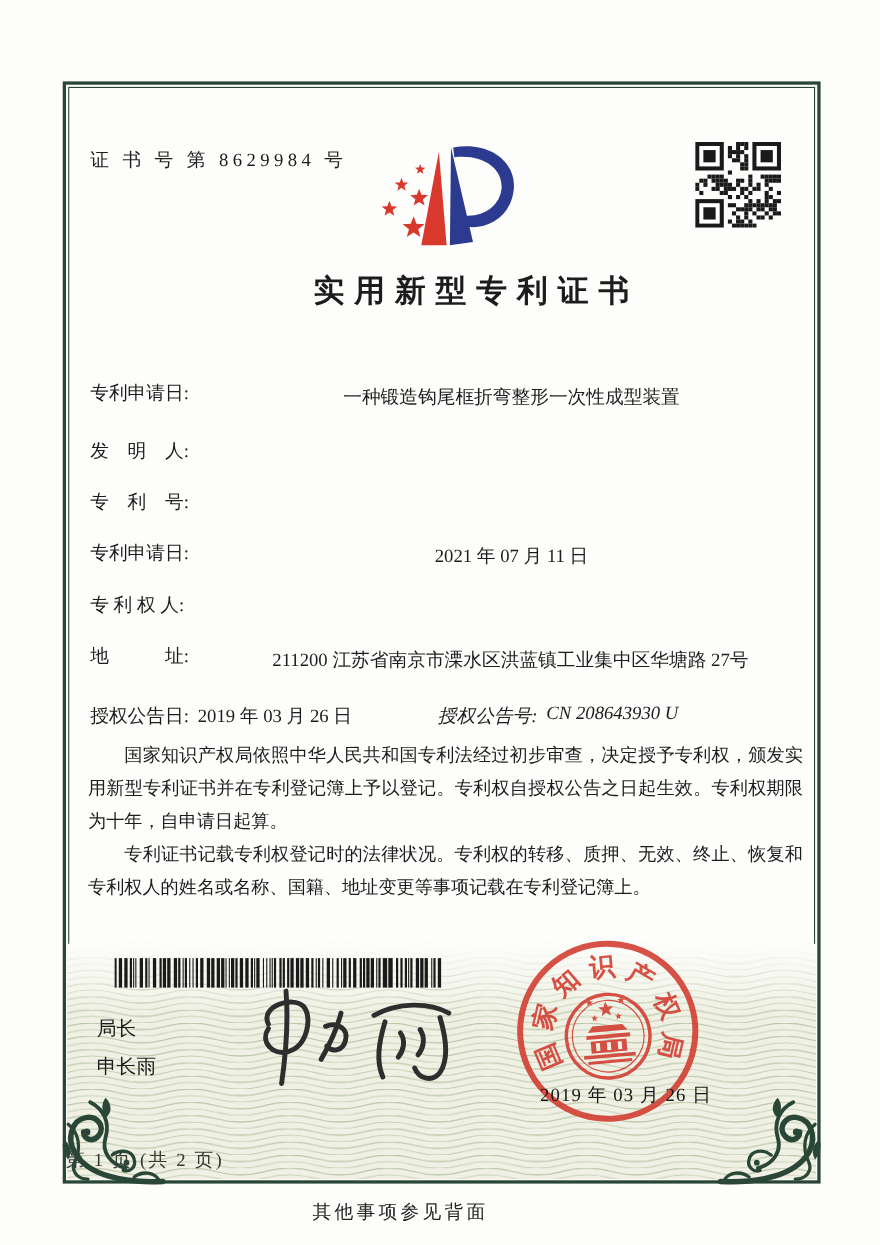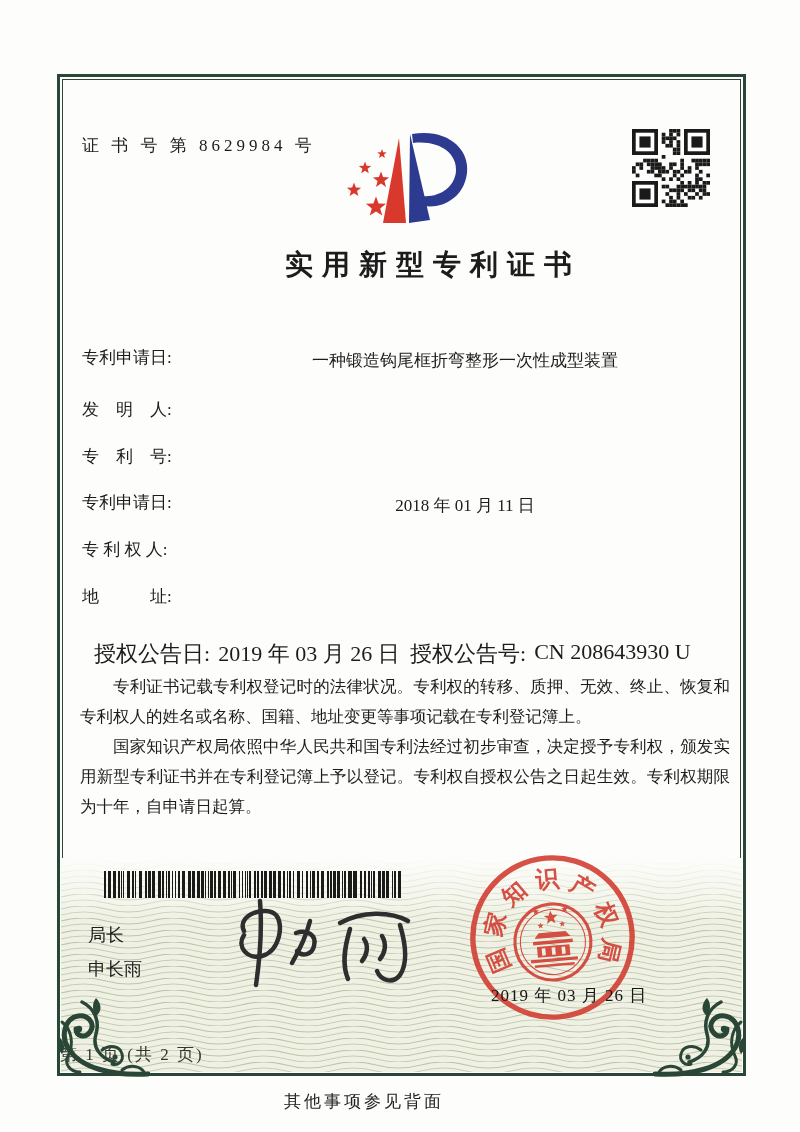--- a/index.html
+++ b/index.html
@@ -37,23 +37,23 @@
   .title {
     position:absolute; left:60px; top:246px; width:746px; text-align:center;
     font-size:28px; font-weight:700; letter-spacing:9px; z-index:2;
   }
   .field-row { position:absolute; left:82px; width:650px; display:flex; font-size:17px; z-index:2; }
   .field-label { flex:0 0 116px; white-space:nowrap; }
   .field-value { flex:1 1 auto; line-height:29px;text-align:center; }
   .row1{top:346px} .row2{top:398px} .row3{top:445px} .row4{top:491px}
   .row5{top:538px} .row6{top:585px} .row7{top:639px}
   .row6 .field-value { max-width:532px; }
-  .pair { display:flex; font-size:22px;margin-left:12px; }
+  .pair { display:flex; font-size:17px; }
   .pair .field-label { flex:0 0 auto; margin-right:8px; }
-  .grant-no-pair { position:absolute; left:316px; top:0; }
+  .grant-no-pair { position:absolute; left:316px; top:0;font-style:italic; }
   .row7 { position:absolute; }
   .body-text {
     position:absolute; left:80px; top:672px; width:650px; z-index:2;
     font-size:16.5px; line-height:30px; text-align:justify;
   }
   .body-text p { text-indent:2em; }
   .barcode { position:absolute; left:104px; top:871px; width:302px; height:27px; z-index:3; }
   .signer { position:absolute; left:88px; top:918px; font-size:18px; line-height:34px; z-index:3; }
   .signature { position:absolute; left:222px; top:893px; width:200px; height:98px; z-index:3; }
   .seal {
@@ -251,42 +251,43 @@
   <span class="field-value">一种锻造钩尾框折弯整形一次性成型装置</span>
 </div>
 <div class="field-row row2">
   <span class="field-label">发　明　人:</span>
 </div>
 <div class="field-row row3">
   <span class="field-label">专　利　号:</span>
 </div>
 <div class="field-row row4">
   <span class="field-label">专利申请日:</span>
-  <span class="field-value">2018 年 01 月 11 日</span>
+  <span class="field-value">2021 年 07 月 11 日</span>
 </div>
 <div class="field-row row5">
   <span class="field-label">专 利 权 人:</span>
 </div>
 <div class="field-row row6">
   <span class="field-label">地　　　址:</span>
+  <span class="field-value">211200 江苏省南京市溧水区洪蓝镇工业集中区华塘路 27号</span>
 </div>
 <div class="field-row row7">
   <span class="pair">
     <span class="field-label">授权公告日:</span>
     <span>2019 年 03 月 26 日</span>
   </span>
   <span class="pair grant-no-pair">
     <span class="field-label">授权公告号:</span>
     <span>CN 208643930 U</span>
   </span>
 </div>
 
 <div class="body-text">
+  <p>国家知识产权局依照中华人民共和国专利法经过初步审查，决定授予专利权，颁发实用新型专利证书并在专利登记簿上予以登记。专利权自授权公告之日起生效。专利权期限为十年，自申请日起算。</p>
   <p>专利证书记载专利权登记时的法律状况。专利权的转移、质押、无效、终止、恢复和专利权人的姓名或名称、国籍、地址变更等事项记载在专利登记簿上。</p>
-  <p>国家知识产权局依照中华人民共和国专利法经过初步审查，决定授予专利权，颁发实用新型专利证书并在专利登记簿上予以登记。专利权自授权公告之日起生效。专利权期限为十年，自申请日起算。</p>
 </div>
 
 <svg class="barcode" id="barcode-svg" viewBox="0 0 302 27">
     <rect x="0" y="0" width="2" height="27" fill="#1a1a1a"></rect>
     <rect x="4" y="0" width="3" height="27" fill="#1a1a1a"></rect>
     <rect x="9" y="0" width="3" height="27" fill="#1a1a1a"></rect>
     <rect x="14" y="0" width="2" height="27" fill="#1a1a1a"></rect>
     <rect x="17" y="0" width="1" height="27" fill="#1a1a1a"></rect>
     <rect x="19" y="0" width="1" height="27" fill="#1a1a1a"></rect>
     <rect x="23" y="0" width="3" height="27" fill="#1a1a1a"></rect>

